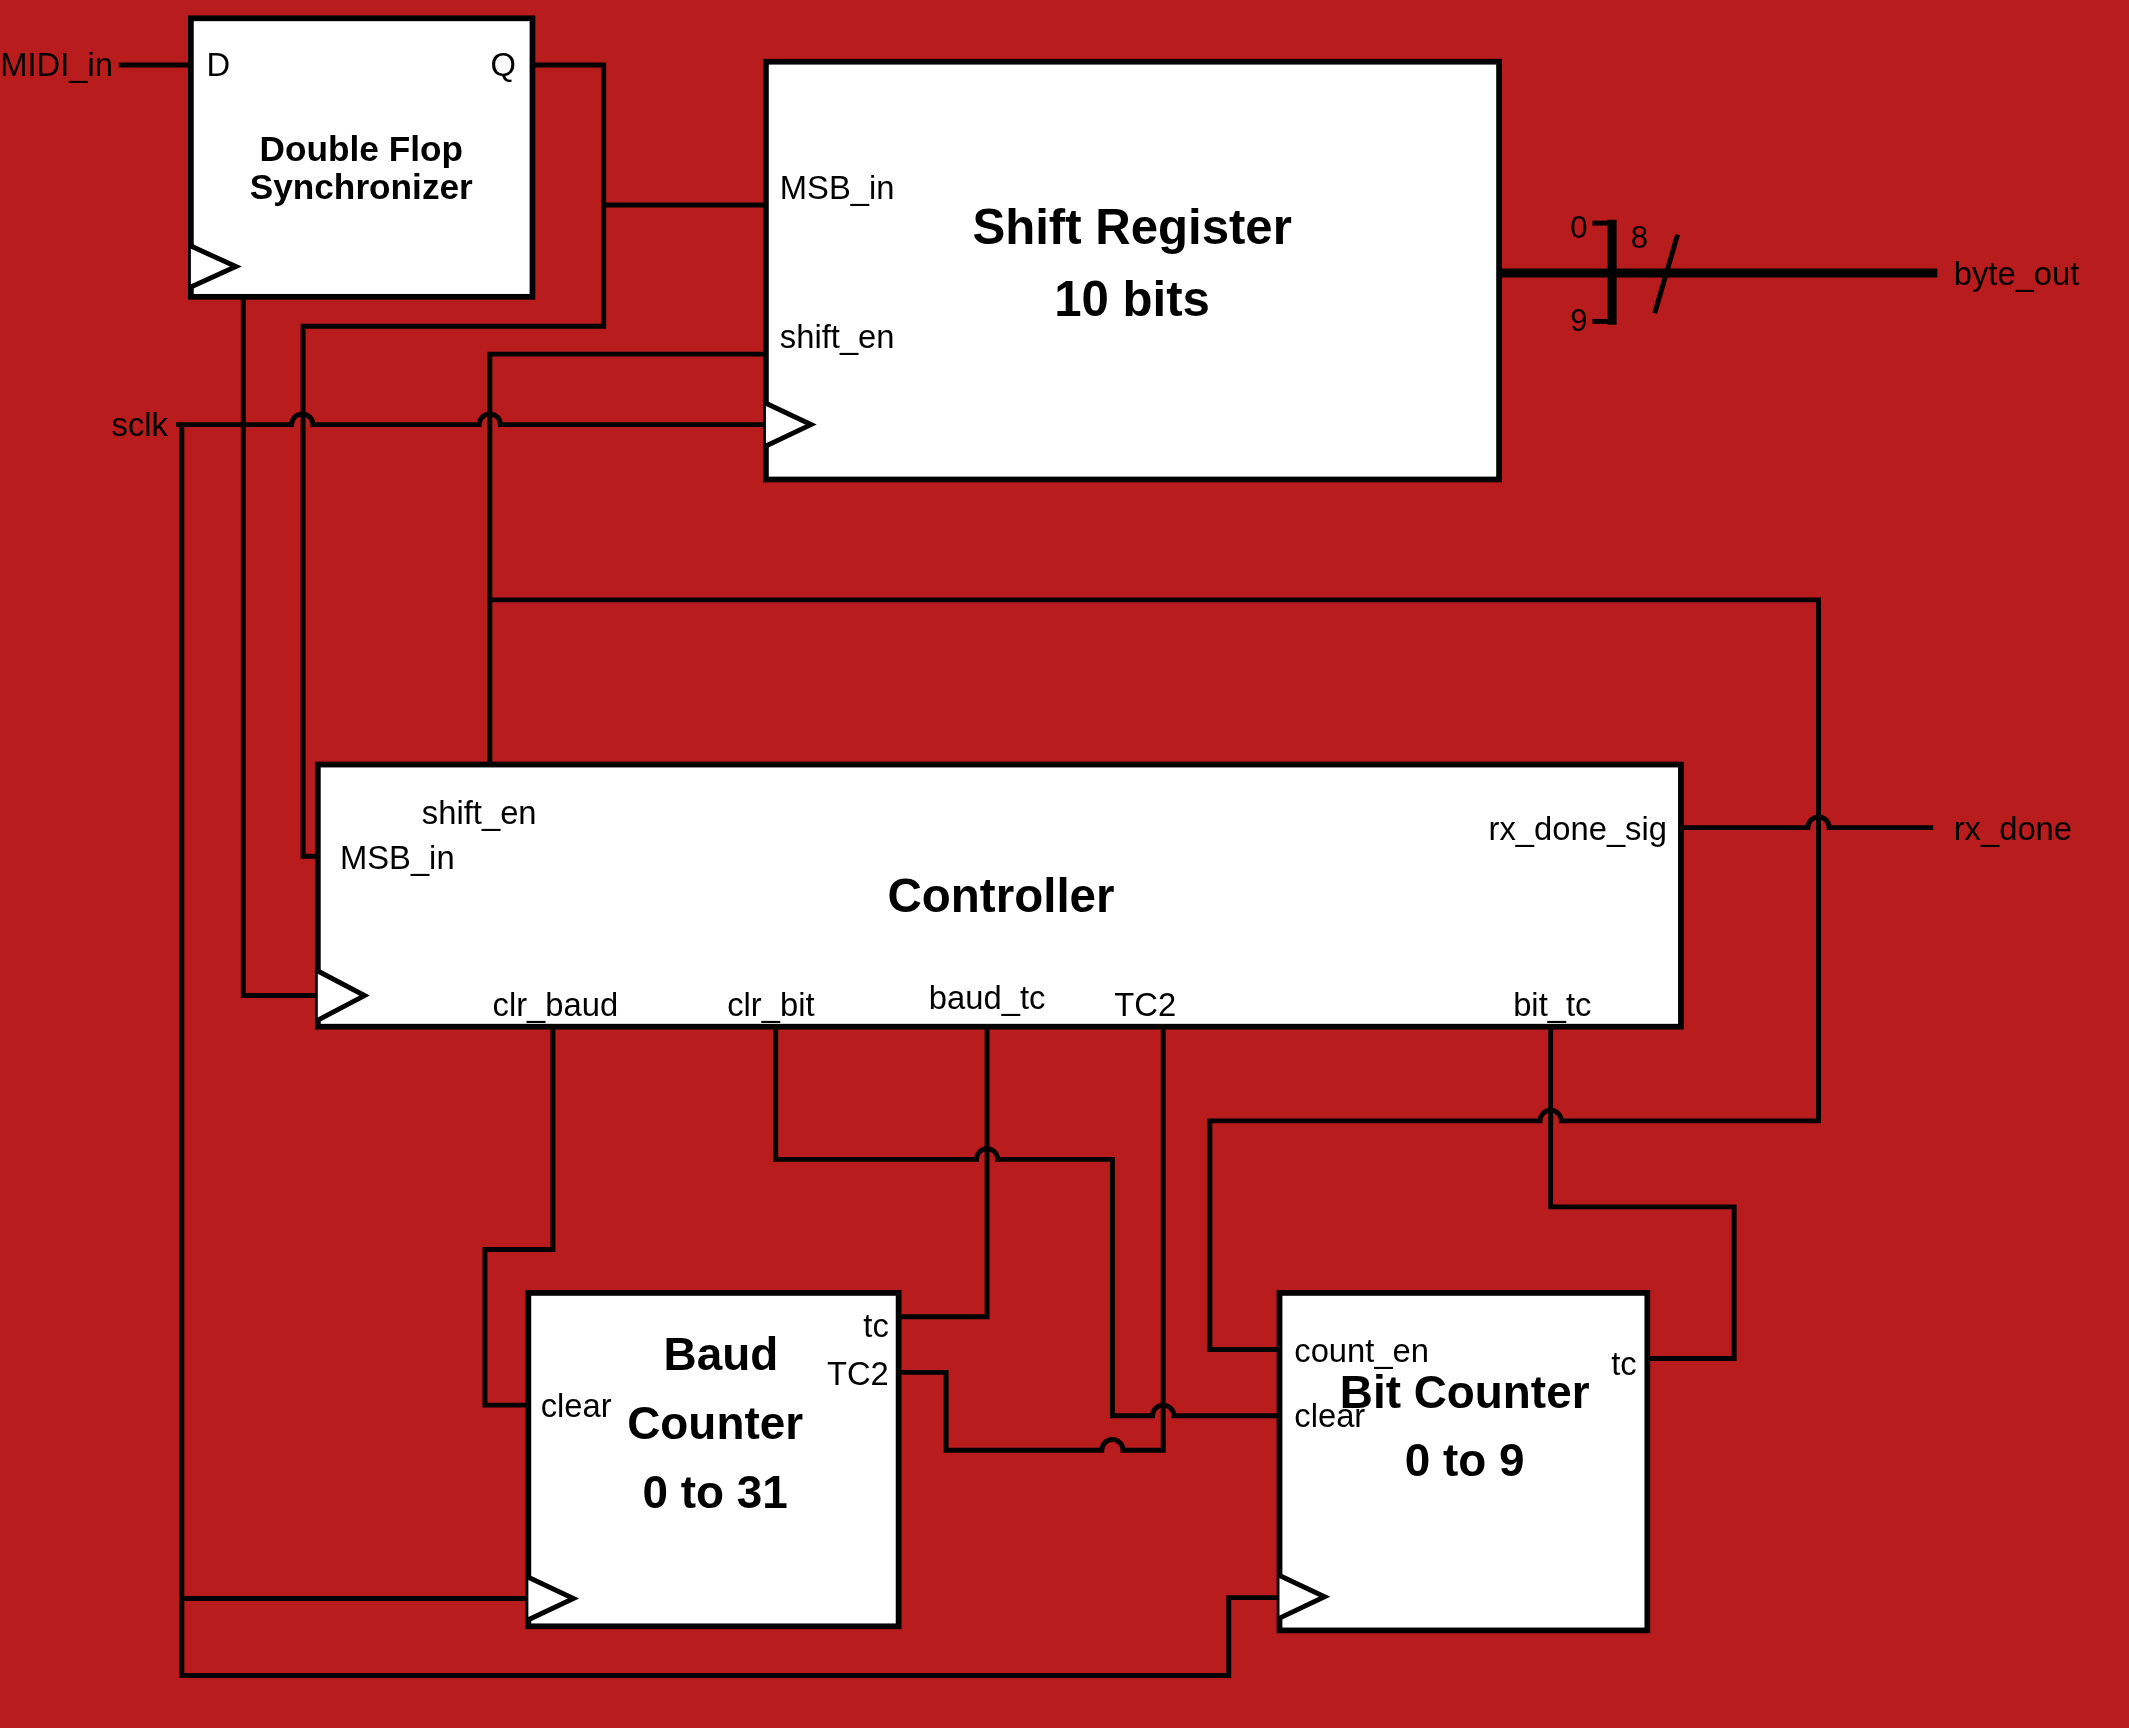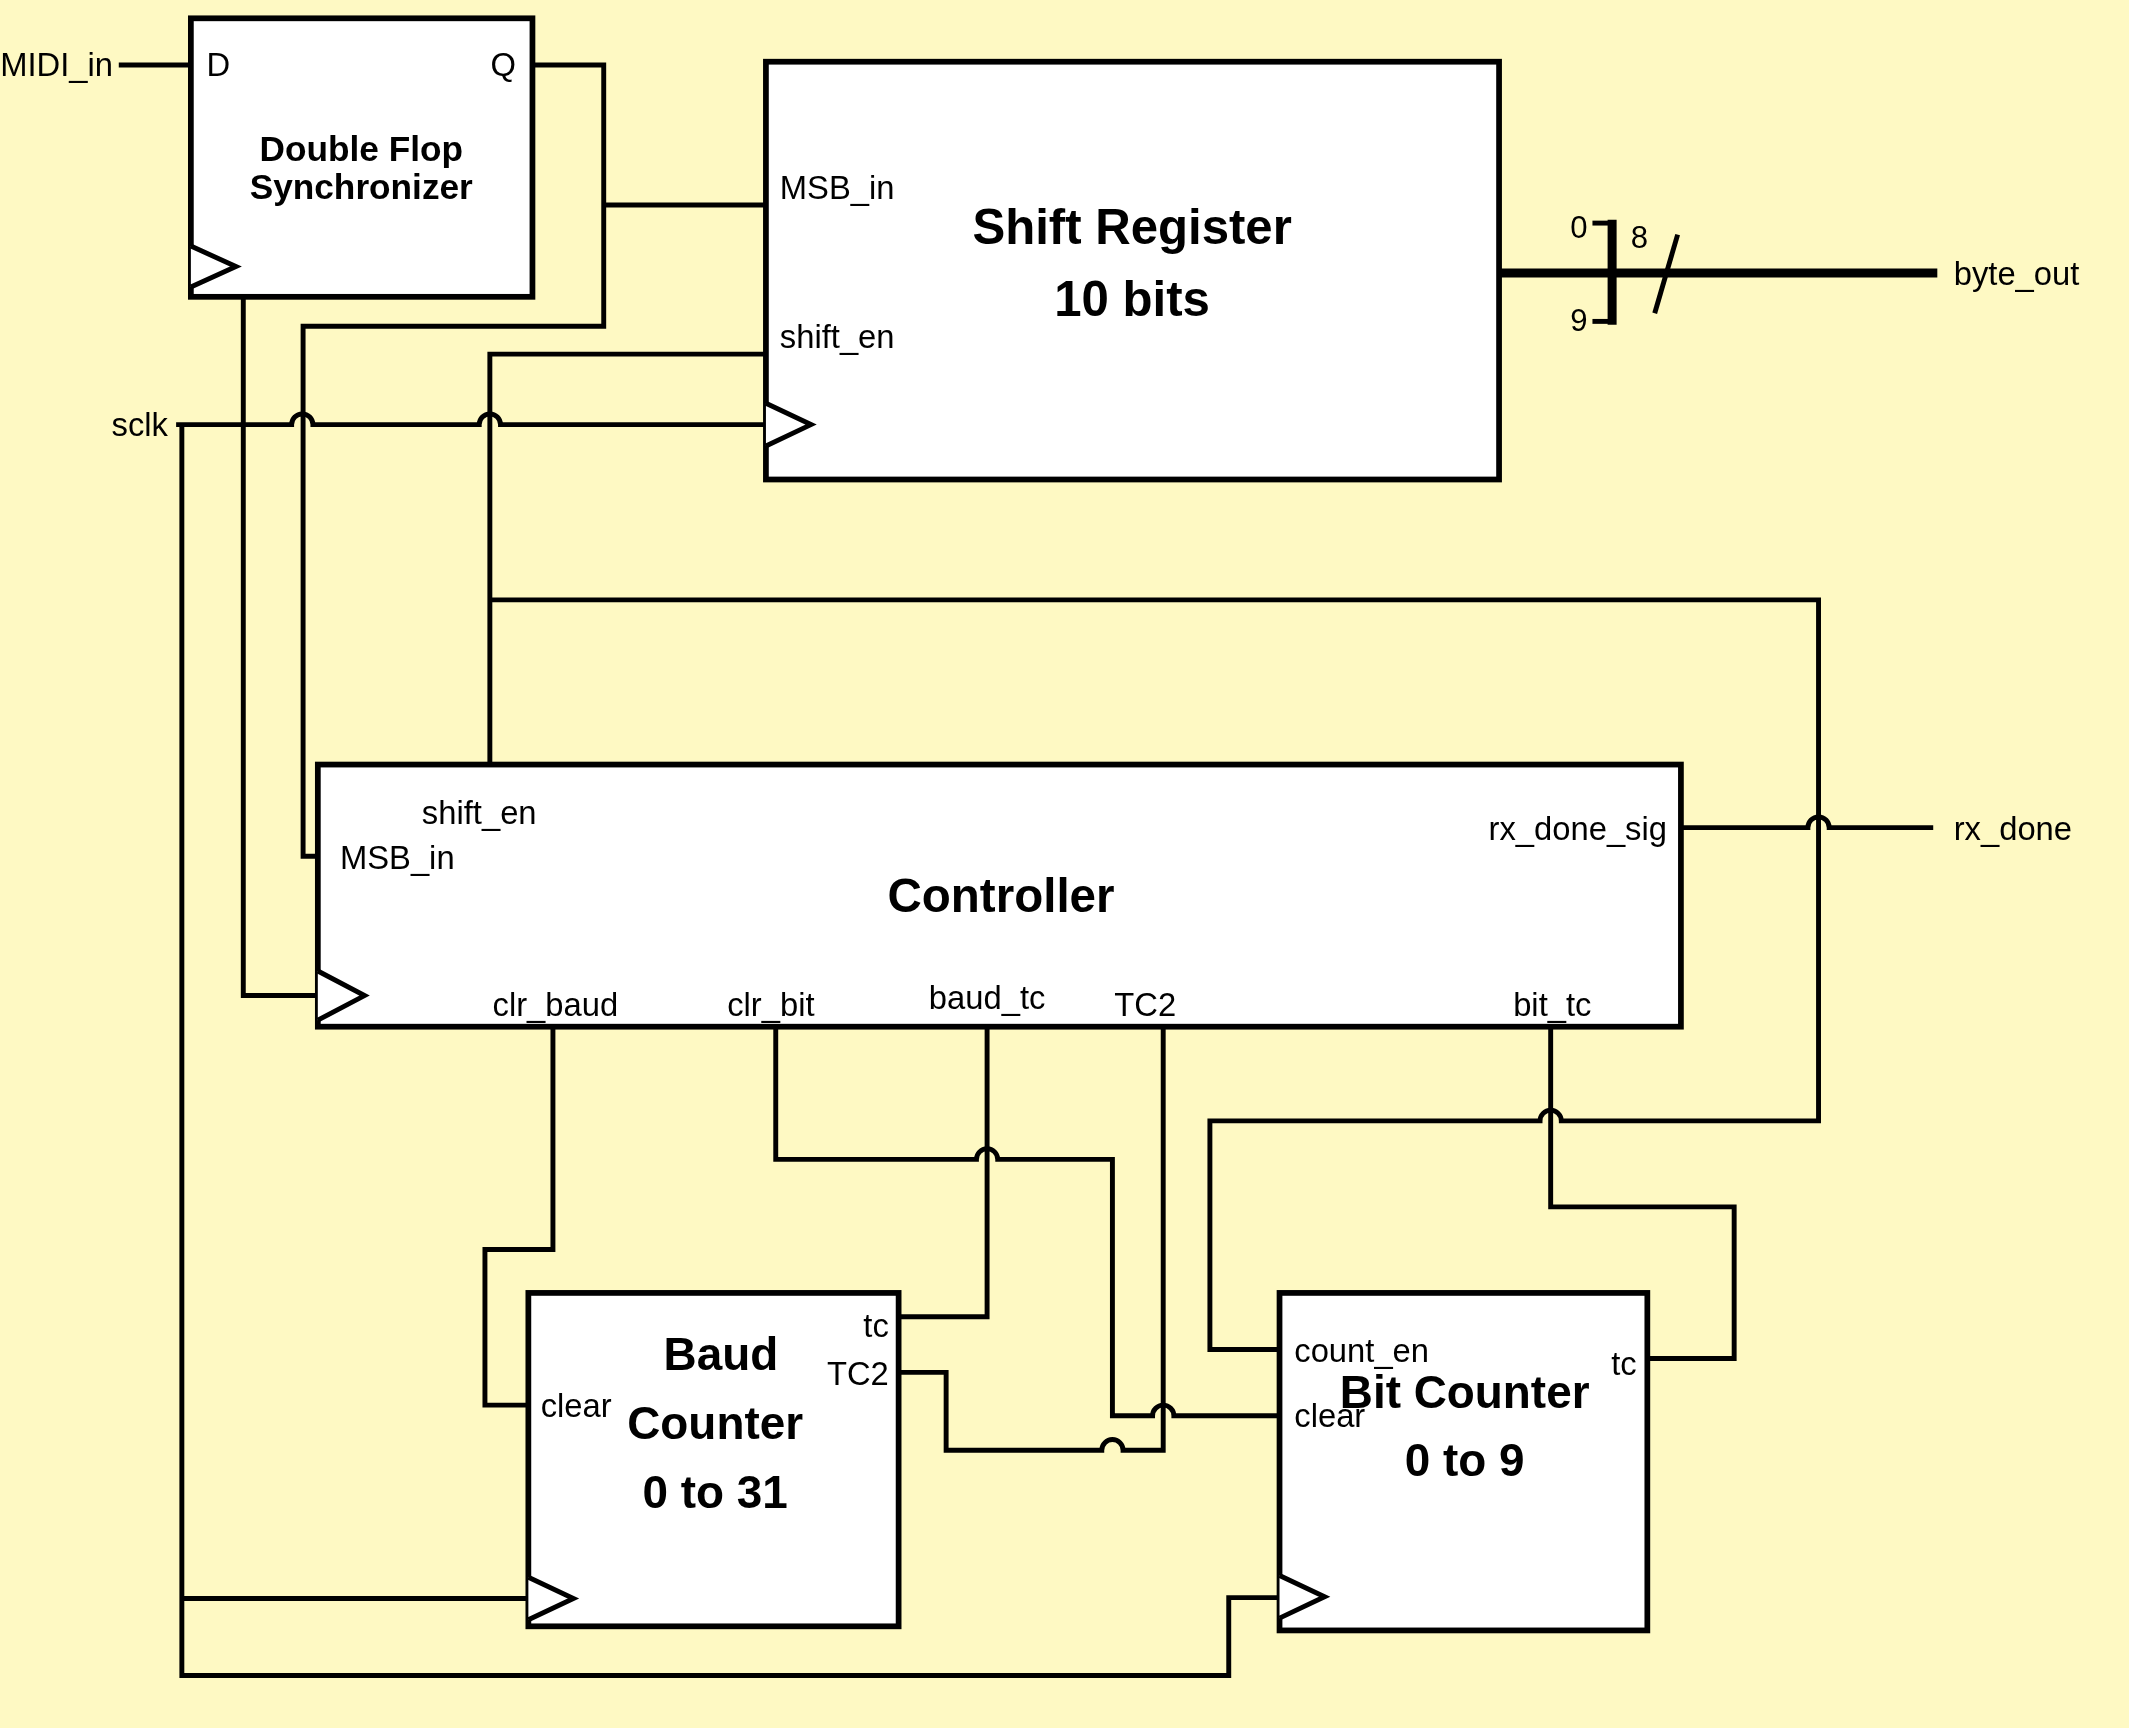--- a/index.html
+++ b/index.html
@@ -1,16 +1,16 @@
 <!DOCTYPE html>
 <html style="font-size:13px"><head>
 <meta charset="utf-8">
 <style>
   html,body{margin:0;padding:0;background:#ffffff;}
-  .stage{position:relative;width:2129px;height:1729px;background:#fef9c3;}
+  .stage{position:relative;width:2129px;height:1729px;background:#b91c1c;}
   svg{display:block;}
   .wire{stroke:#000;stroke-width:6;fill:none;stroke-linejoin:miter;}
   .bus{stroke:#000;stroke-width:11;fill:none;}
   .thin{stroke:#000;stroke-width:6;fill:none;}
   .blockbox{stroke:#000;stroke-width:7;fill:#fff;}
   .clk{stroke:#000;stroke-width:6;fill:#fff;stroke-linejoin:miter;}
   text{font-family:"Liberation Sans", sans-serif;fill:#000;}
   .lbl{font-size:40px;}
   .sm{font-size:38px;}
   .t-sync{font-size:43px;font-weight:bold;}

